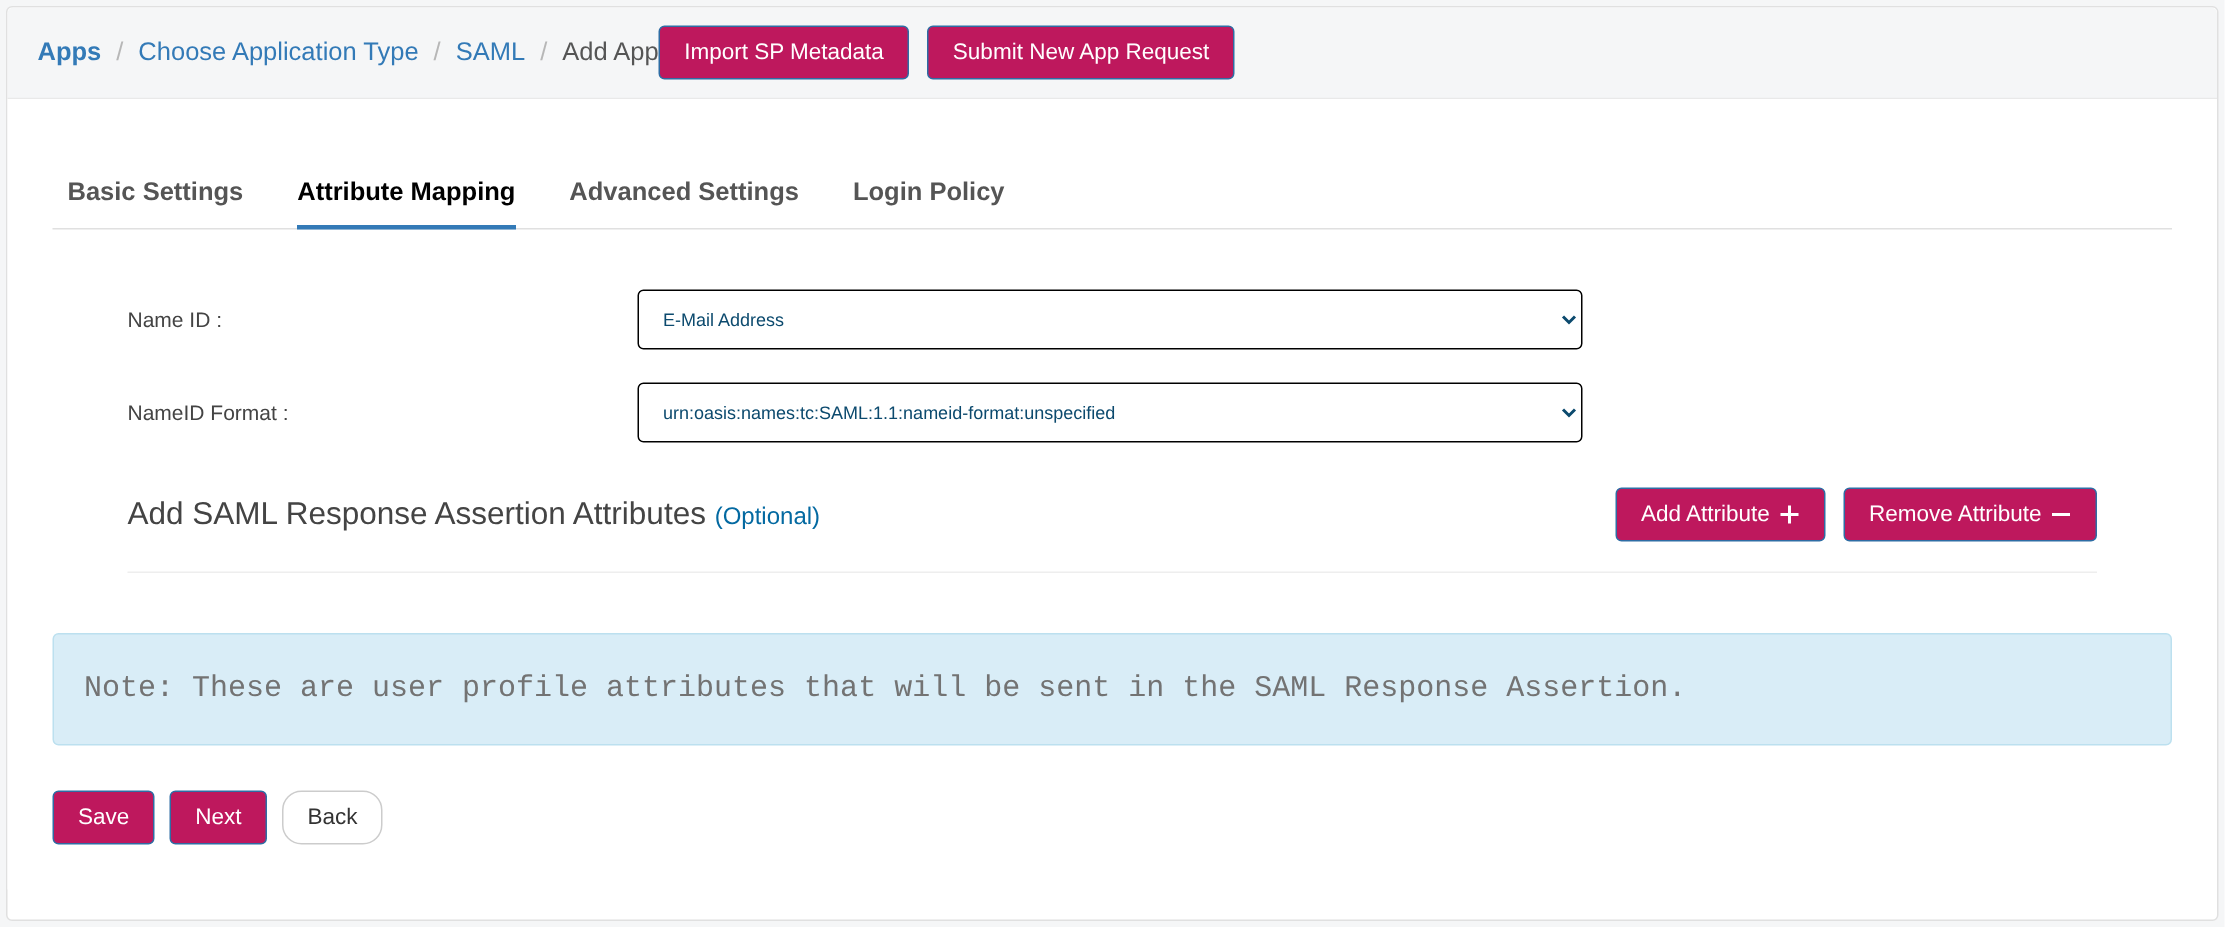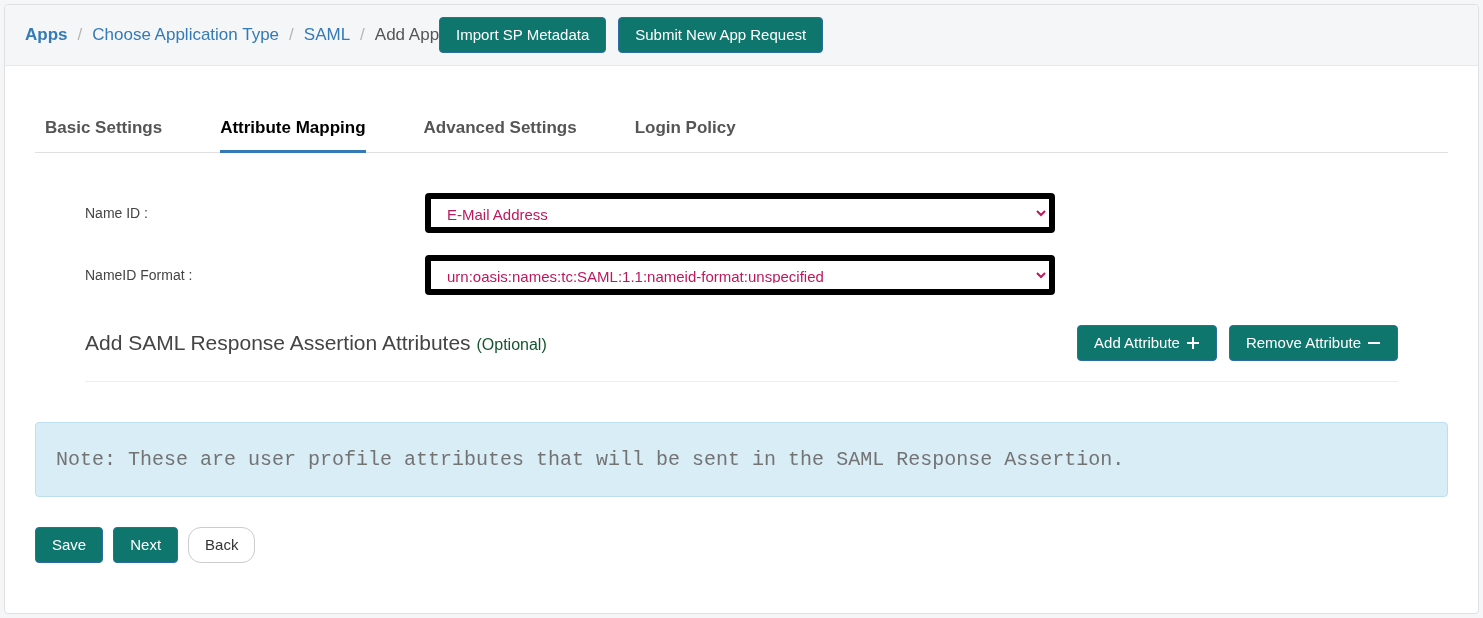--- a/index.html
+++ b/index.html
@@ -42,37 +42,37 @@
     align-items: center;
     gap: 6px;
     font-size: 15px;
     padding: 8px 16px;
     border-radius: 4px;
     border: 1px solid transparent;
     cursor: pointer;
     line-height: 1.2;
   }
   .btn-primary {
-    background: #0f766e;
+    background: #be185d;
     border-color: #2e6da4;
     color: #fff;
   }
   .btn-default {
     background: #fff;
     border-color: #ccc;
     color: #333;
     border-radius: 13px;
   }
   .content {
     background: #fff;
     padding: 10px 30px 30px 30px;
   }
   .tabs {
     display: flex;
-    gap: 58px;
+    gap: 36px;
     border-bottom: 1px solid #e0e0e0;
     padding: 0 10px;
     margin-top: 30px;
   }
   .tab {
     padding: 12px 0;
     font-size: 17px;
     font-weight: 700;
     color: #555;
     cursor: pointer;
@@ -93,42 +93,42 @@
   }
   .form-label {
     width: 340px;
     font-size: 14px;
     color: #444;
   }
   .form-control {
     flex: 0 0 630px;
     max-width: 630px;
     height: 40px;
-    border: 6px solid #000000;
-    border-radius: 4px;
-    font-size: 15px;
+    border: 1px solid #000000;
+    border-radius: 4px;
+    font-size: 12px;
     padding: 6px 12px;
-    color: #be185d;
+    color: #0c4a6e;
     background: #fff;
   }
   .section-row {
     display: flex;
     align-items: center;
     justify-content: space-between;
     margin-top: 30px;
     padding-bottom: 20px;
     border-bottom: 1px solid #eee;
   }
   .section-title {
     font-size: 21px;
     color: #444;
   }
   .section-title .optional {
     font-size: 16px;
-    color: #14532d;
+    color: #0369a1;
   }
   .section-actions { display: flex; gap: 12px; }
   .icon-plus, .icon-minus {
     display: inline-flex; align-items: center; justify-content: center;
     width: 14px; height: 14px;
   }
   .note-box {
     margin: 30px 0 20px 0;
     background: #d9edf7;
     border: 1px solid #bce0ef;

